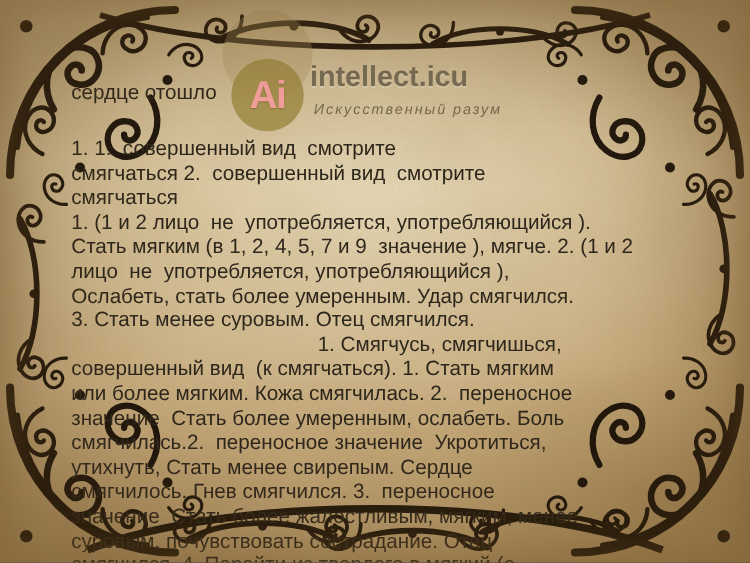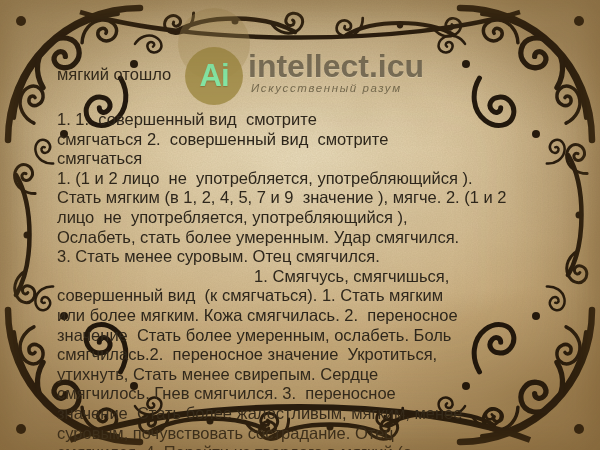--- a/index.html
+++ b/index.html
@@ -25,26 +25,26 @@
   .frame{position:absolute;inset:0;opacity:.95;}
   .logo{position:absolute;left:185px;top:45px;width:230px;height:62px;}
   .logo-ghost{
     position:absolute;left:178px;top:8px;width:72px;height:72px;border-radius:50%;
     background:rgba(175,152,96,.35);
   }
   .logo-badge{
     position:absolute;left:0;top:2px;width:58px;height:58px;border-radius:50%;
     background:rgba(164,143,74,.88);
     display:flex;align-items:center;justify-content:center;
-    color:#86efac;font-weight:700;font-size:31px;letter-spacing:-1px;
+    color:#fca5a5;font-weight:700;font-size:31px;letter-spacing:-1px;
     text-shadow:0 1px 1px rgba(110,90,40,.5);
   }
   .logo-title{
     position:absolute;left:63px;top:3px;
-    font-size:32px;font-weight:700;color:rgba(92,85,66,.78);
+    font-size:23px;font-weight:700;color:rgba(92,85,66,.78);
     letter-spacing:0px;text-shadow:0 1px 0 rgba(255,252,235,.28);
     white-space:nowrap;
   }
   .logo-subtitle{
     position:absolute;left:66px;top:37px;
     font-size:11.5px;color:rgba(100,90,66,.85);letter-spacing:1.6px;
     white-space:nowrap;
     font-style:italic;
   }
   .intro-text,.body-text{
@@ -117,21 +117,21 @@
   <div class="logo-ghost"></div>
 
   <div class="logo">
     <div class="logo-badge">
       <span>Ai</span>
     </div>
     <div class="logo-title">intellect.icu</div>
     <div class="logo-subtitle">Искусственный разум</div>
   </div>
 
-  <div class="intro-text">мягкий отошло</div>
+  <div class="intro-text">сердце отошло</div>
   <div class="body-text">1. 1.  совершенный вид  смотрите
 смягчаться 2.  совершенный вид  смотрите
 смягчаться
 1. (1 и 2 лицо  не  употребляется, употребляющийся ).
 Стать мягким (в 1, 2, 4, 5, 7 и 9  значение ), мягче. 2. (1 и 2
 лицо  не  употребляется, употребляющийся ),
 Ослабеть, стать более умеренным. Удар смягчился.
 3. Стать менее суровым. Отец смягчился.
                                            1. Смягчусь, смягчишься,
 совершенный вид  (к смягчаться). 1. Стать мягким

